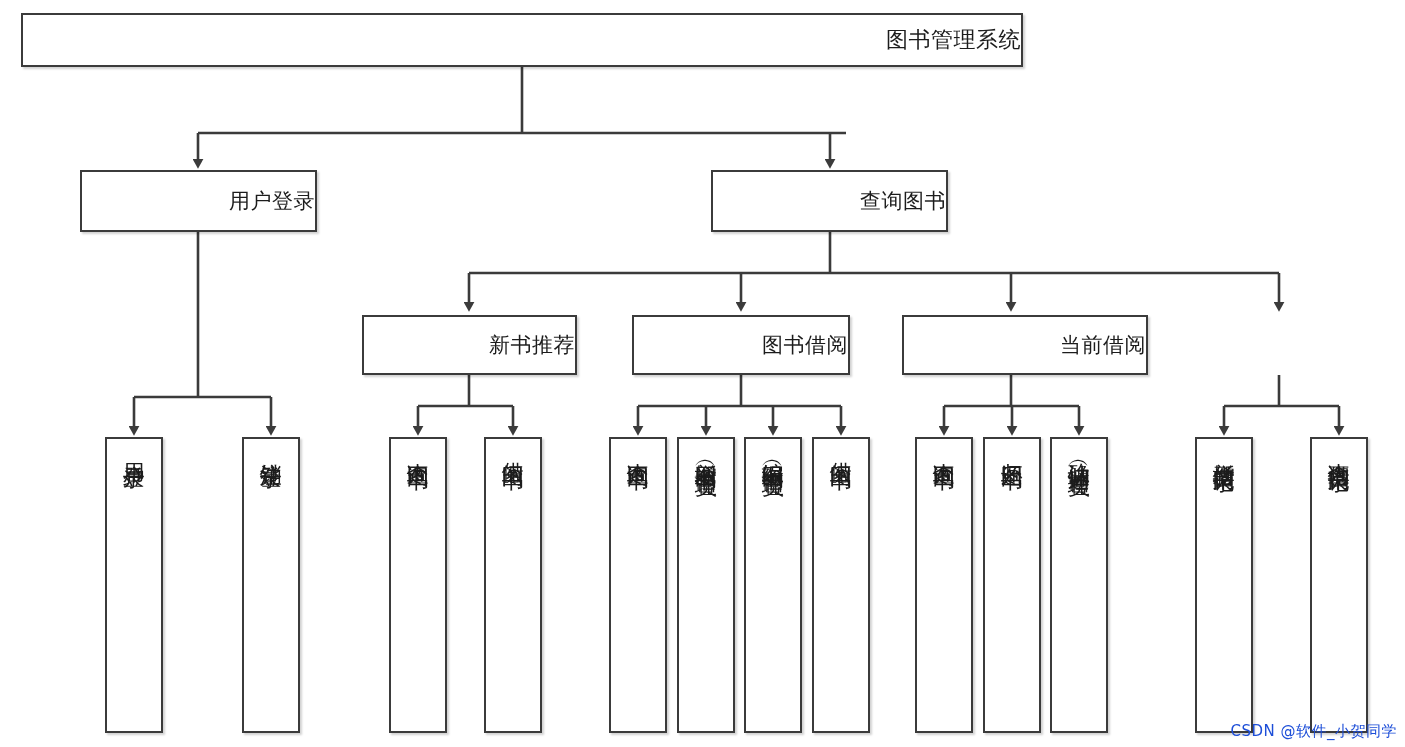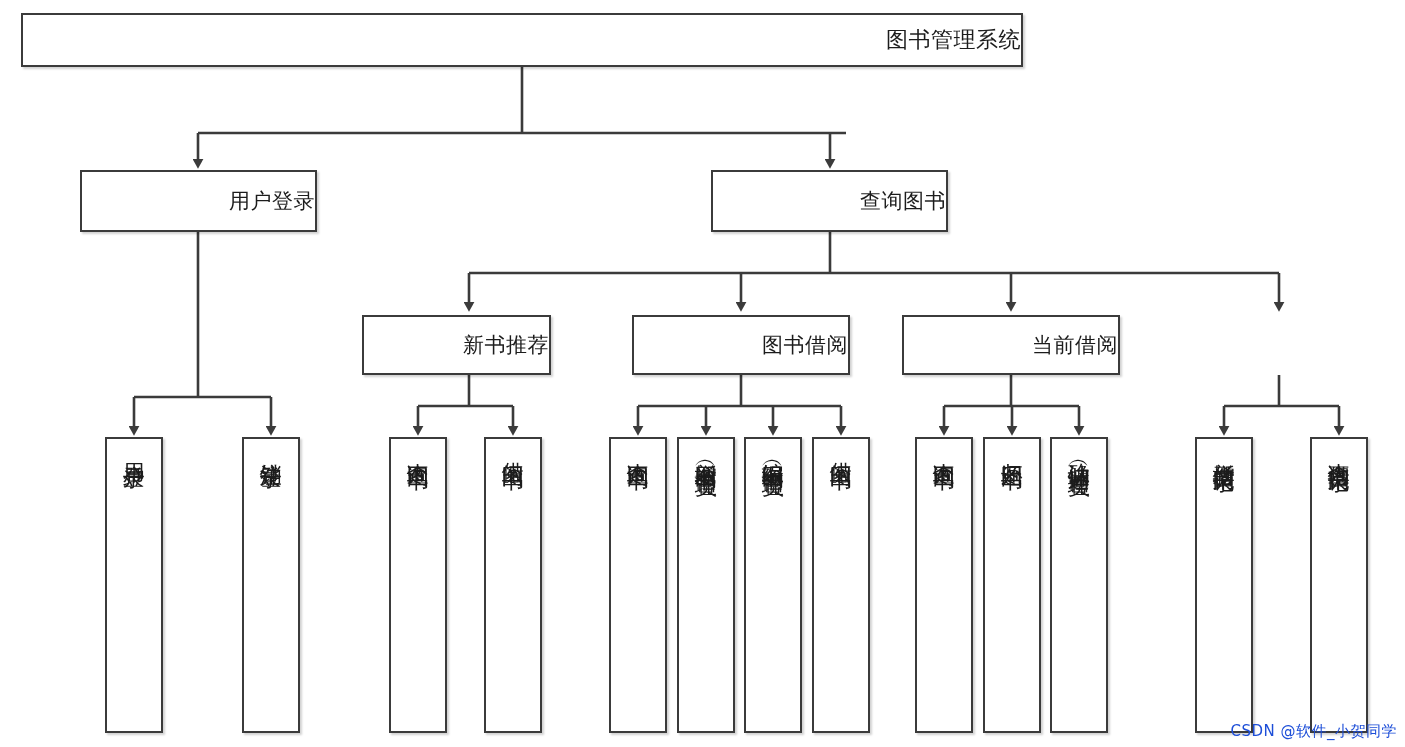--- a/index.html
+++ b/index.html
@@ -127,29 +127,29 @@
   </div>
 
   <div class="node horiz" style="left:80px; top:170px; width:237px; height:62px;">
     <span class="label">用户登录</span>
   </div>
 
   <div class="node horiz" style="left:711px; top:170px; width:237px; height:62px;">
     <span class="label">查询图书</span>
   </div>
 
-  <div class="node horiz" style="left:362px; top:315px; width:189px; height:60px;">
+  <div class="node horiz" style="left:362px; top:315px; width:215px; height:60px;">
     <span class="label">新书推荐</span>
   </div>
 
   <div class="node horiz" style="left:632px; top:315px; width:218px; height:60px;">
     <span class="label">图书借阅</span>
   </div>
 
-  <div class="node horiz" style="left:902px; top:315px; width:218px; height:60px;">
+  <div class="node horiz" style="left:902px; top:315px; width:246px; height:60px;">
     <span class="label">当前借阅</span>
   </div>
 
 
   <div class="node vert" style="left:105px; top:437px; width:58px; height:296px;">
     <span class="label">用户登录</span>
   </div>
 
   <div class="node vert" style="left:242px; top:437px; width:58px; height:296px;">
     <span class="label">注销登录</span>

